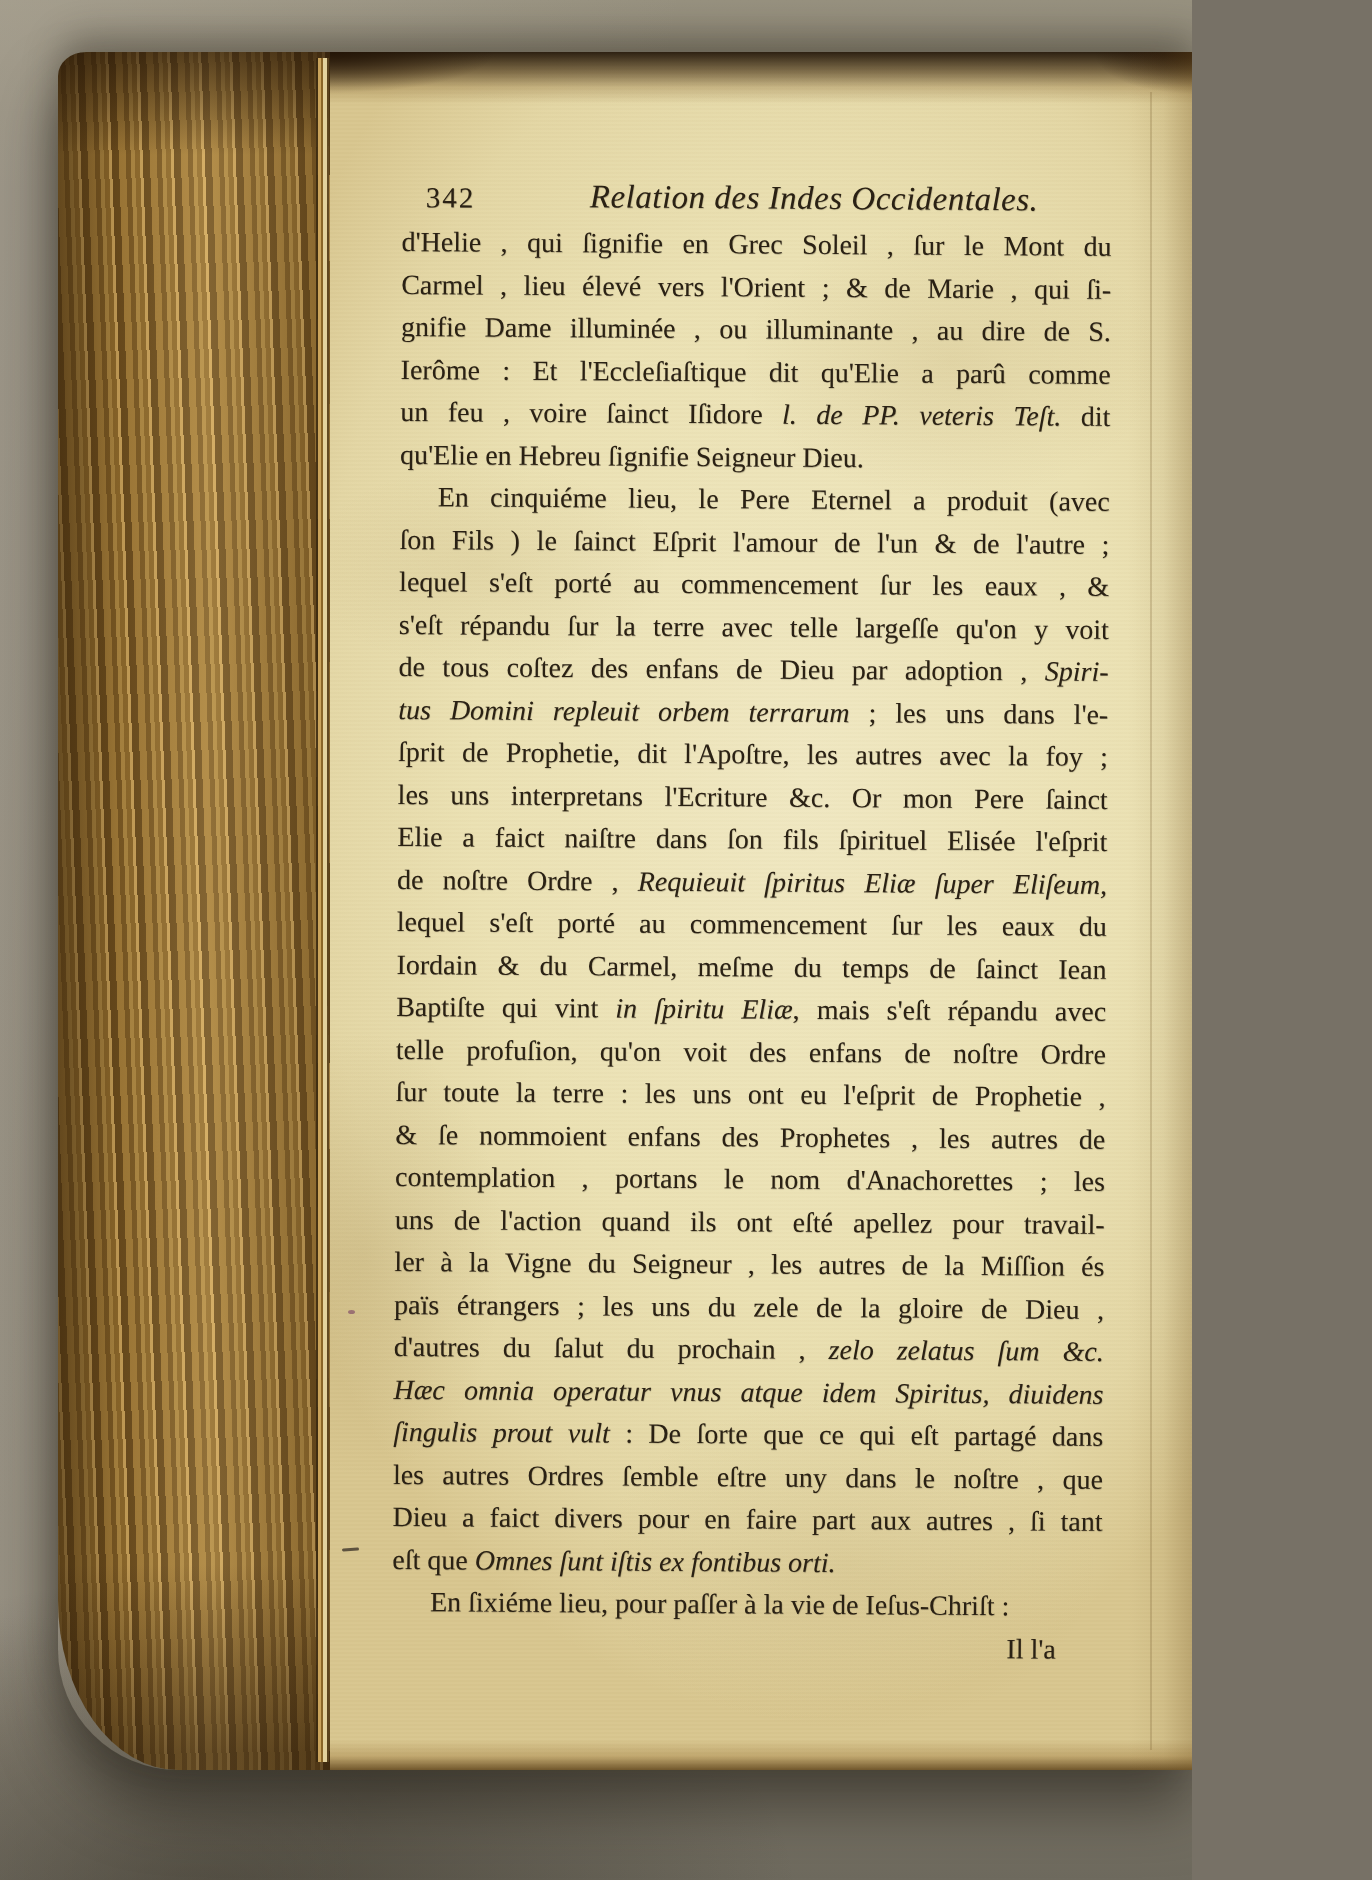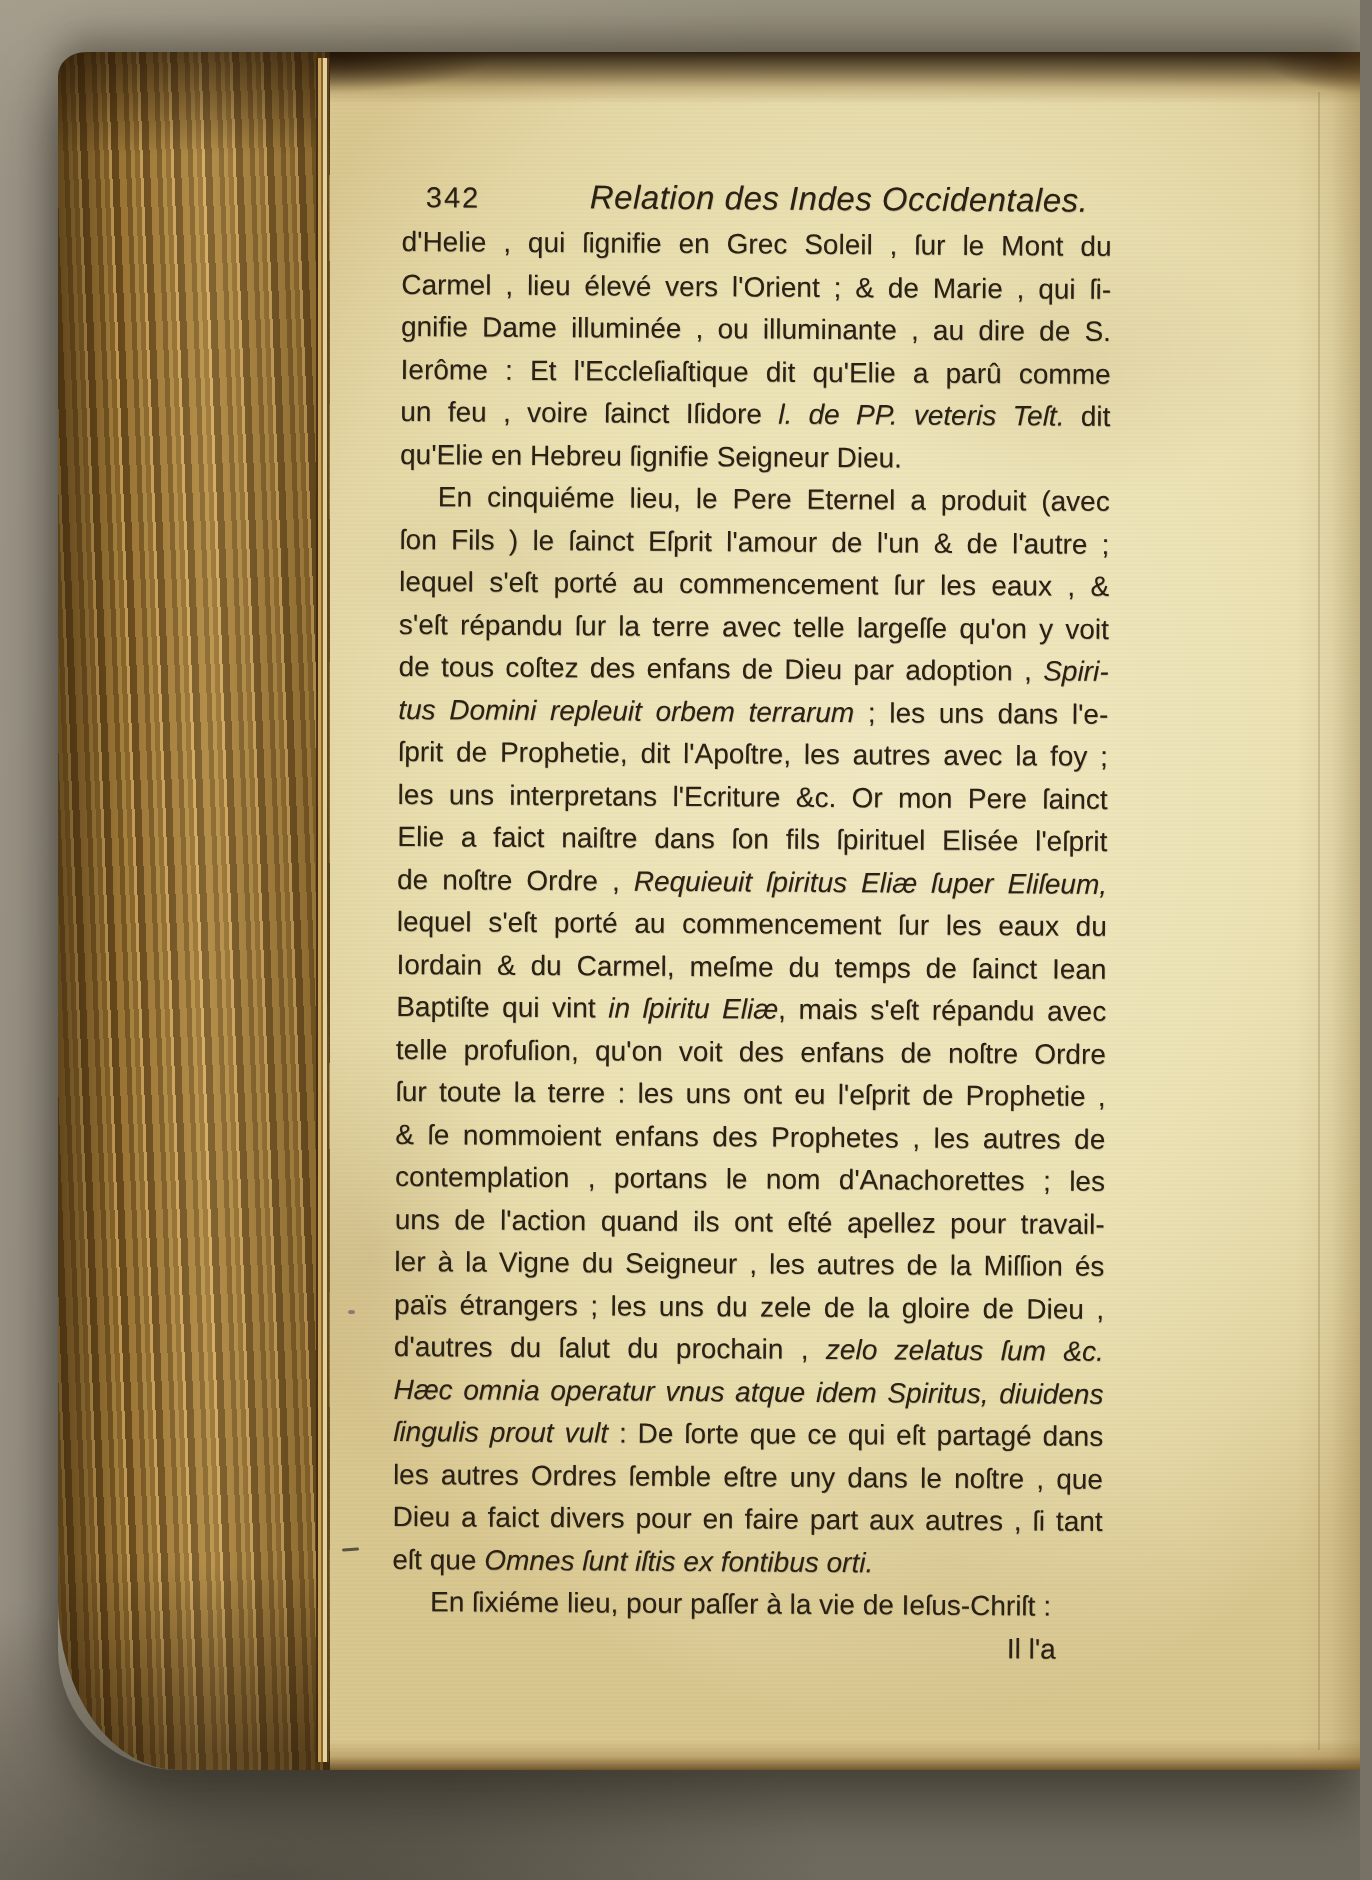--- a/index.html
+++ b/index.html
@@ -1,18 +1,18 @@
 <!DOCTYPE html>
 <html style="--paper: #f0e8c2; --ink: #2a2114; --fore-edge: #a57e3a; --backdrop: #8c8678;"><head>
 <meta charset="utf-8">
 <style>
   html,body{margin:0;padding:0;background:#777166;}
   .scene{
-    position:relative;width:1360px;height:1880px;overflow:hidden;
-    font-family:Liberation Sans, sans-serif;
+    position:relative;width:1192px;height:1880px;overflow:hidden;
+    font-family:Liberation Serif, serif;
   }
   .backdrop{
     position:absolute;inset:0;
     background:
       radial-gradient(ellipse 900px 500px at 18% 101%, rgba(40,35,25,0.45), transparent 65%),
       linear-gradient(100deg, rgba(190,182,168,0.35) 0%, rgba(190,182,168,0) 45%),
       linear-gradient(180deg,#97917f 0%,#8e8878 6%,#8b8577 10%,#8c8678 86%,#7d7769 92%,#6e6a5e 100%);
   }
   .book{
     position:absolute;left:58px;top:52px;right:0;bottom:110px;

